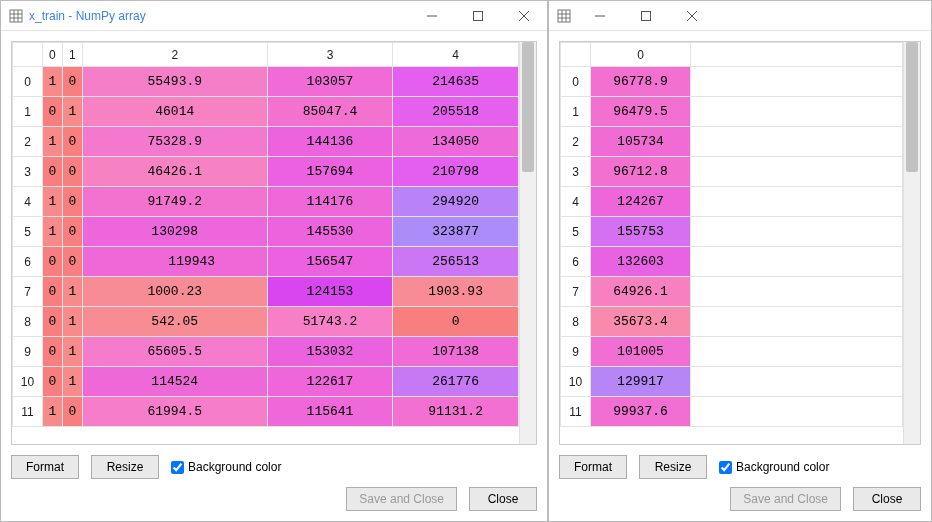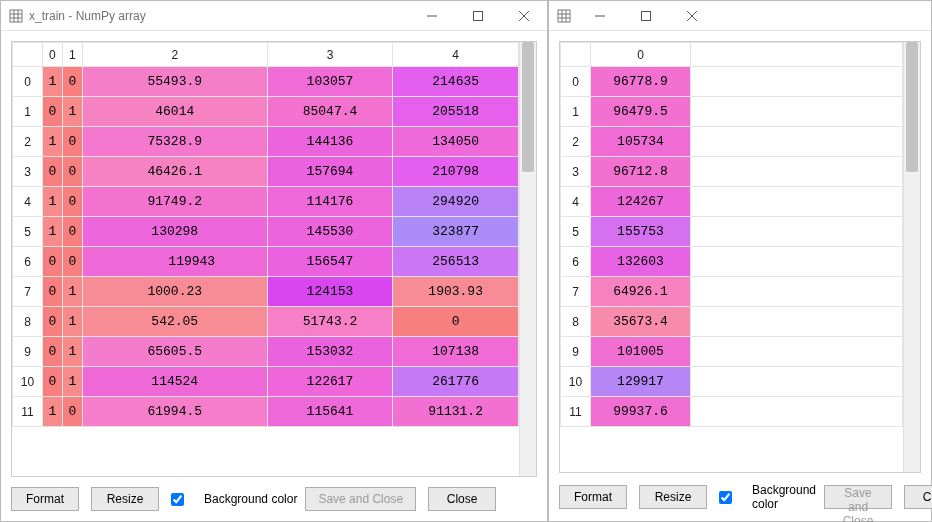--- a/index.html
+++ b/index.html
@@ -1,43 +1,43 @@
 <!DOCTYPE html>
 <html><head>
 <meta charset="utf-8">
 <style>
 * { box-sizing: border-box; margin: 0; padding: 0; }
 body { font-family: "Segoe UI", Tahoma, sans-serif; font-size: 12px; background: #f0f0f0; color: #000; }
 .windows { display: flex; width: 932px; height: 522px; }
 .window { background: #fff; border: 1px solid #bbb; display: flex; flex-direction: column; position: relative; }
 .window-left { width: 548px; height: 522px; }
 .window-right { width: 384px; height: 522px; margin-left: 0; }
-.titlebar { display: flex; align-items: center; height: 30px; padding: 0 0 0 8px; background: #fff; border-bottom: 1px solid #e5e5e5; color: #737373; }
+.titlebar { display: flex; align-items: center; height: 30px; padding: 0 0 0 8px; background: #fff; border-bottom: 1px solid #e5e5e5; color: #3b82f6; }
 .titlebar .app-icon { width: 14px; height: 14px; margin-right: 6px; display: inline-flex; }
 .titlebar .title { flex: 1; font-size: 12px; }
 .titlebar .win-controls { display: flex; height: 100%; }
 .titlebar .win-btn { width: 46px; display: flex; align-items: center; justify-content: center; color: #555; cursor: default; }
 .titlebar .win-btn svg { width: 10px; height: 10px; }
 .content { flex: 1; padding: 10px 10px 0 10px; display: flex; overflow: hidden; }
 .grid-wrap { flex: 1; border: 1px solid #ccc; display: flex; overflow: hidden; }
 .grid-scroll { flex: 1; overflow: hidden; }
 table.grid { border-collapse: collapse; width: 100%; font-family: "Consolas","Courier New",monospace; font-size: 13px; }
 table.grid th, table.grid td { border: 1px solid #e3e3e3; text-align: center; padding: 0; height: 30px; }
 table.grid thead th { background: #fff; font-weight: normal; color: #222; height: 24px; font-family: "Segoe UI", Tahoma, sans-serif; font-size: 12px; }
 table.grid tbody th { background: #fff; font-weight: normal; color: #222; width: 30px; font-family: "Segoe UI", Tahoma, sans-serif; font-size: 12px; }
 table.grid thead th:first-child { width: 30px; }
 table.grid td { color: #000; }
 .vscroll { width: 17px; background: #f0f0f0; position: relative; border-left: 1px solid #e0e0e0; }
 .vscroll .thumb { position: absolute; left: 2px; right: 2px; background: #c2c2c2; border-radius: 2px; }
-.footer { padding: 10px; display: flex; flex-direction: row; gap: 8px; }
+.footer { padding: 10px; display: flex; flex-direction: column; gap: 8px; }
 .footer-row { display: flex; align-items: center; gap: 12px; }
 .footer-row.right { justify-content: flex-end; }
 button.ui-btn { min-width: 68px; height: 24px; padding: 0 12px; background: #e9e9e9; border: 1px solid #adadad; font-size: 12px; cursor: default; }
 button.ui-btn.disabled { color: #9a9a9a; }
-label.chk { display: inline-flex; align-items: center; gap: 20px; font-size: 12px; cursor: default; }
+label.chk { display: inline-flex; align-items: center; gap: 4px; font-size: 12px; cursor: default; }
 label.chk input { margin: 0; }
 </style>
 </head>
 <body>
 
 <div class="windows">
   <div class="window window-left">
     <div class="titlebar">
       <span class="app-icon">
         <svg viewBox="0 0 14 14">

